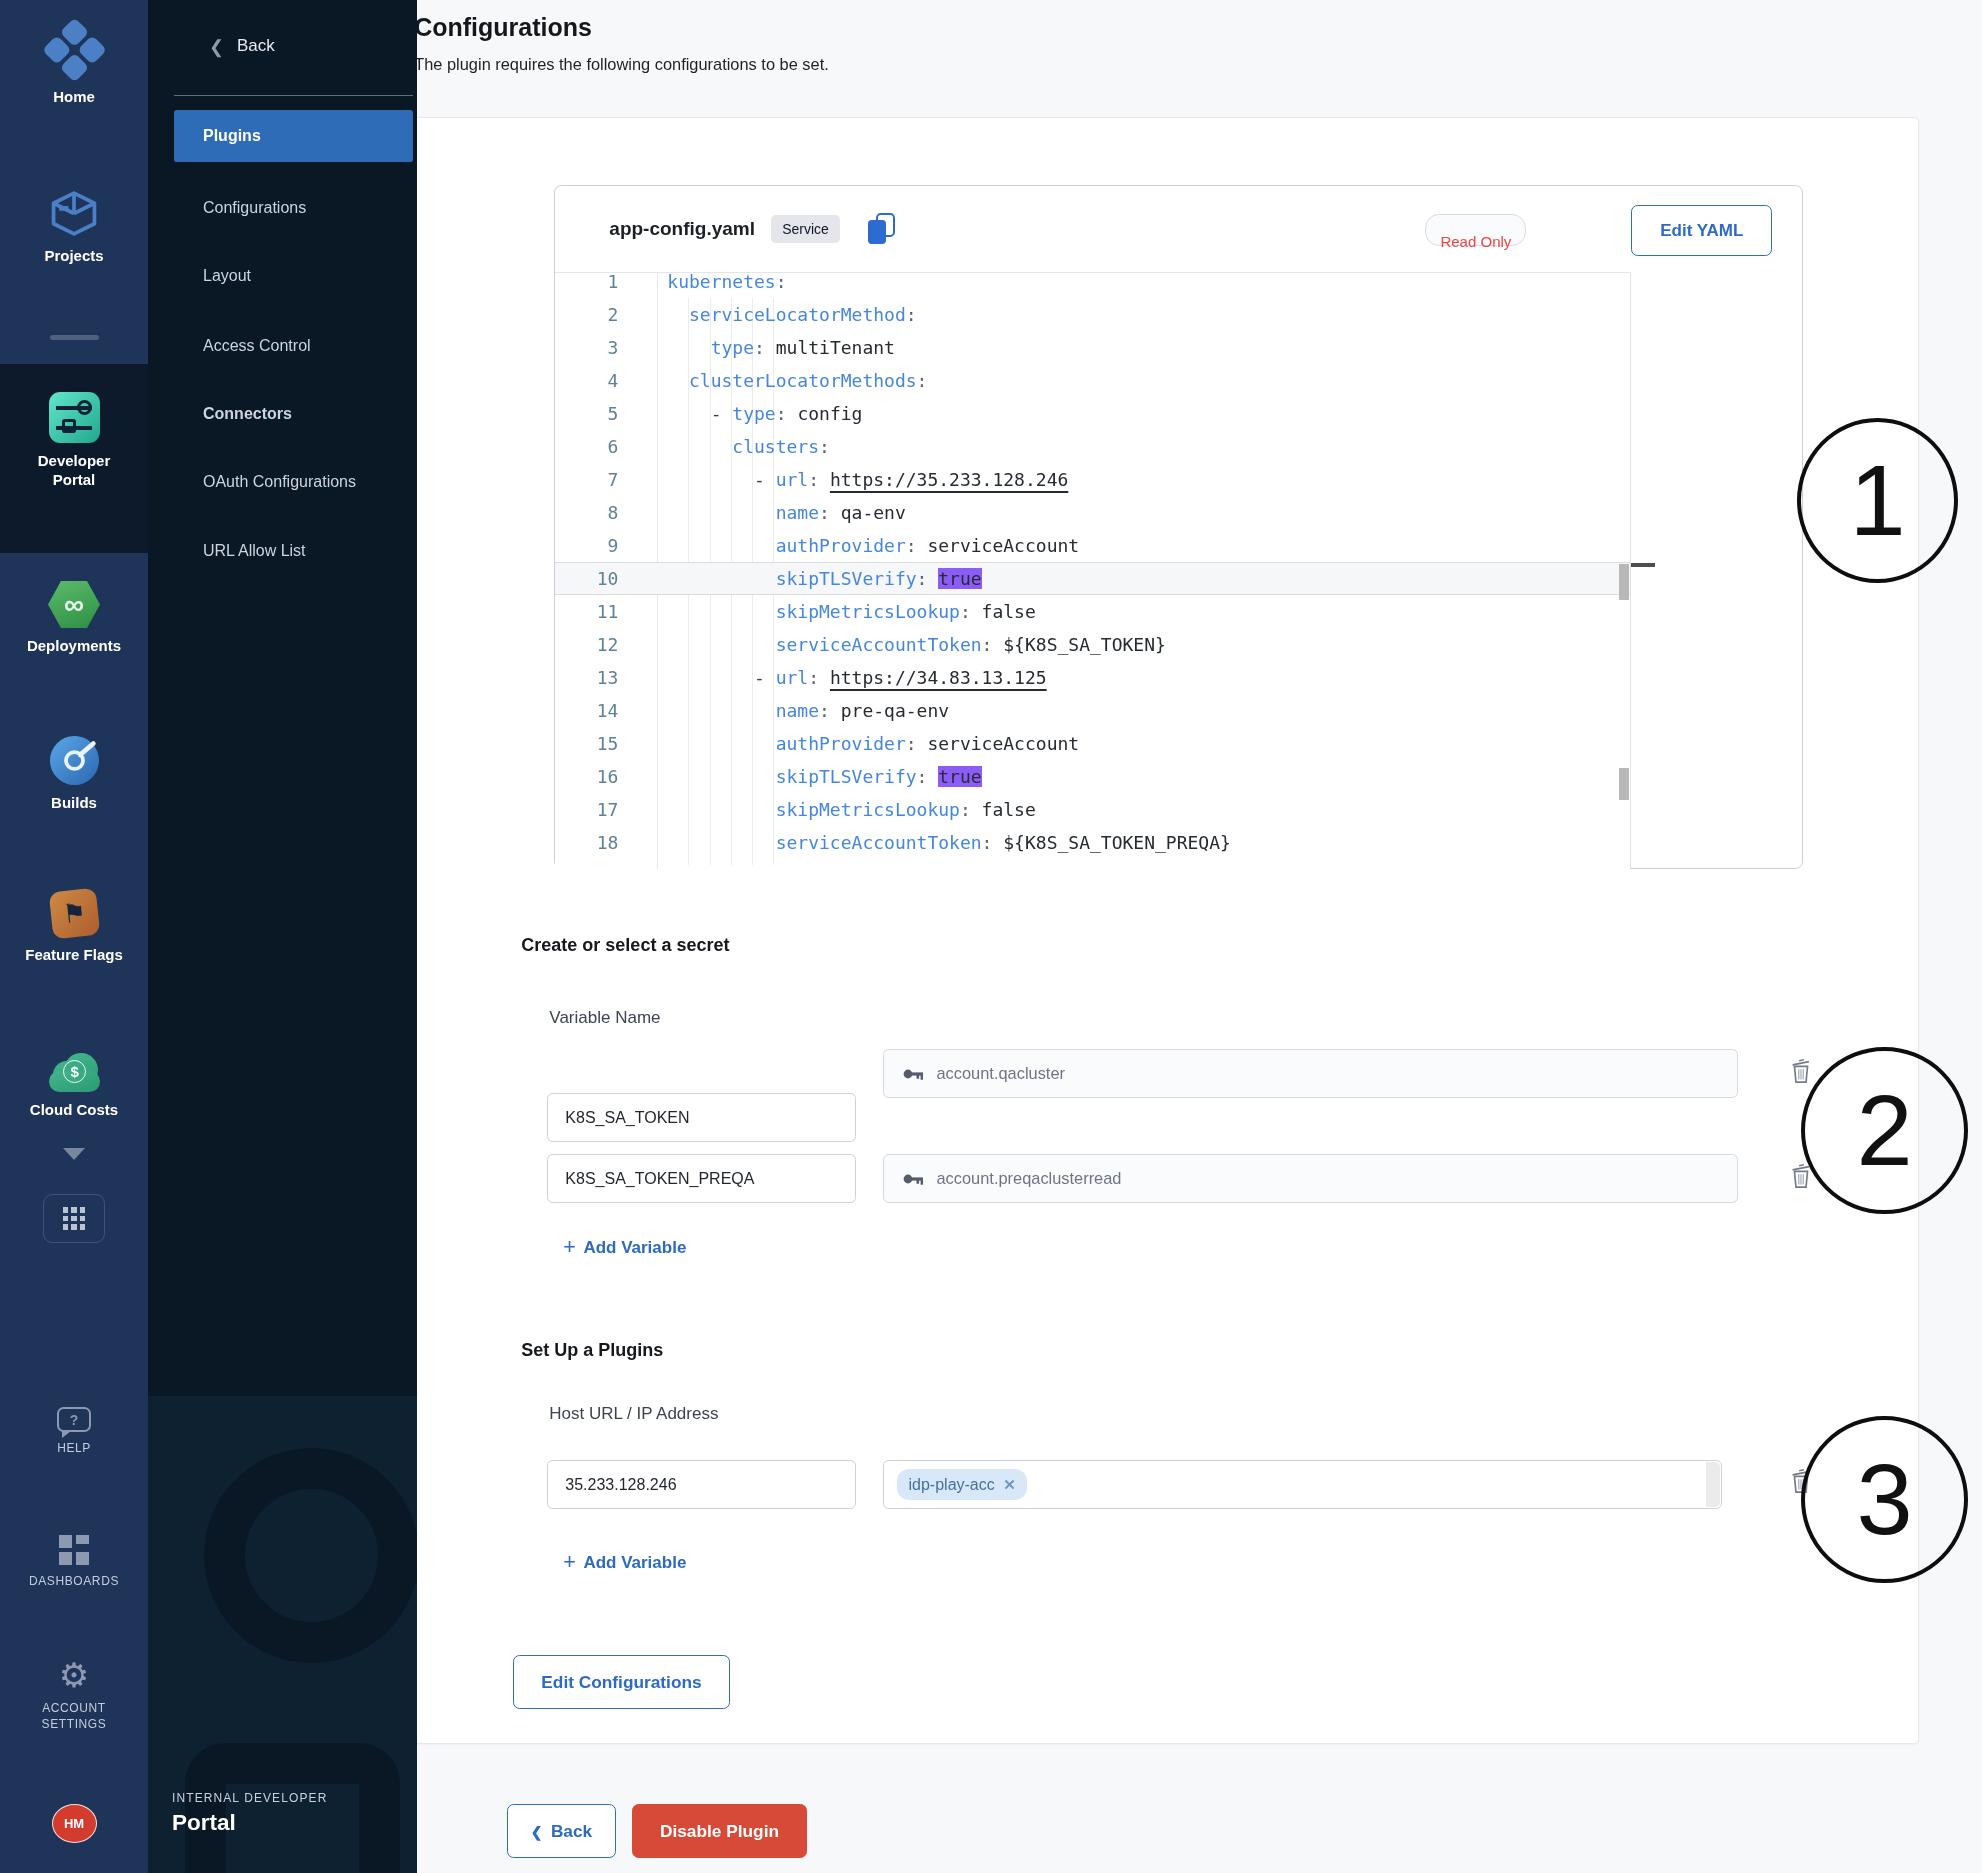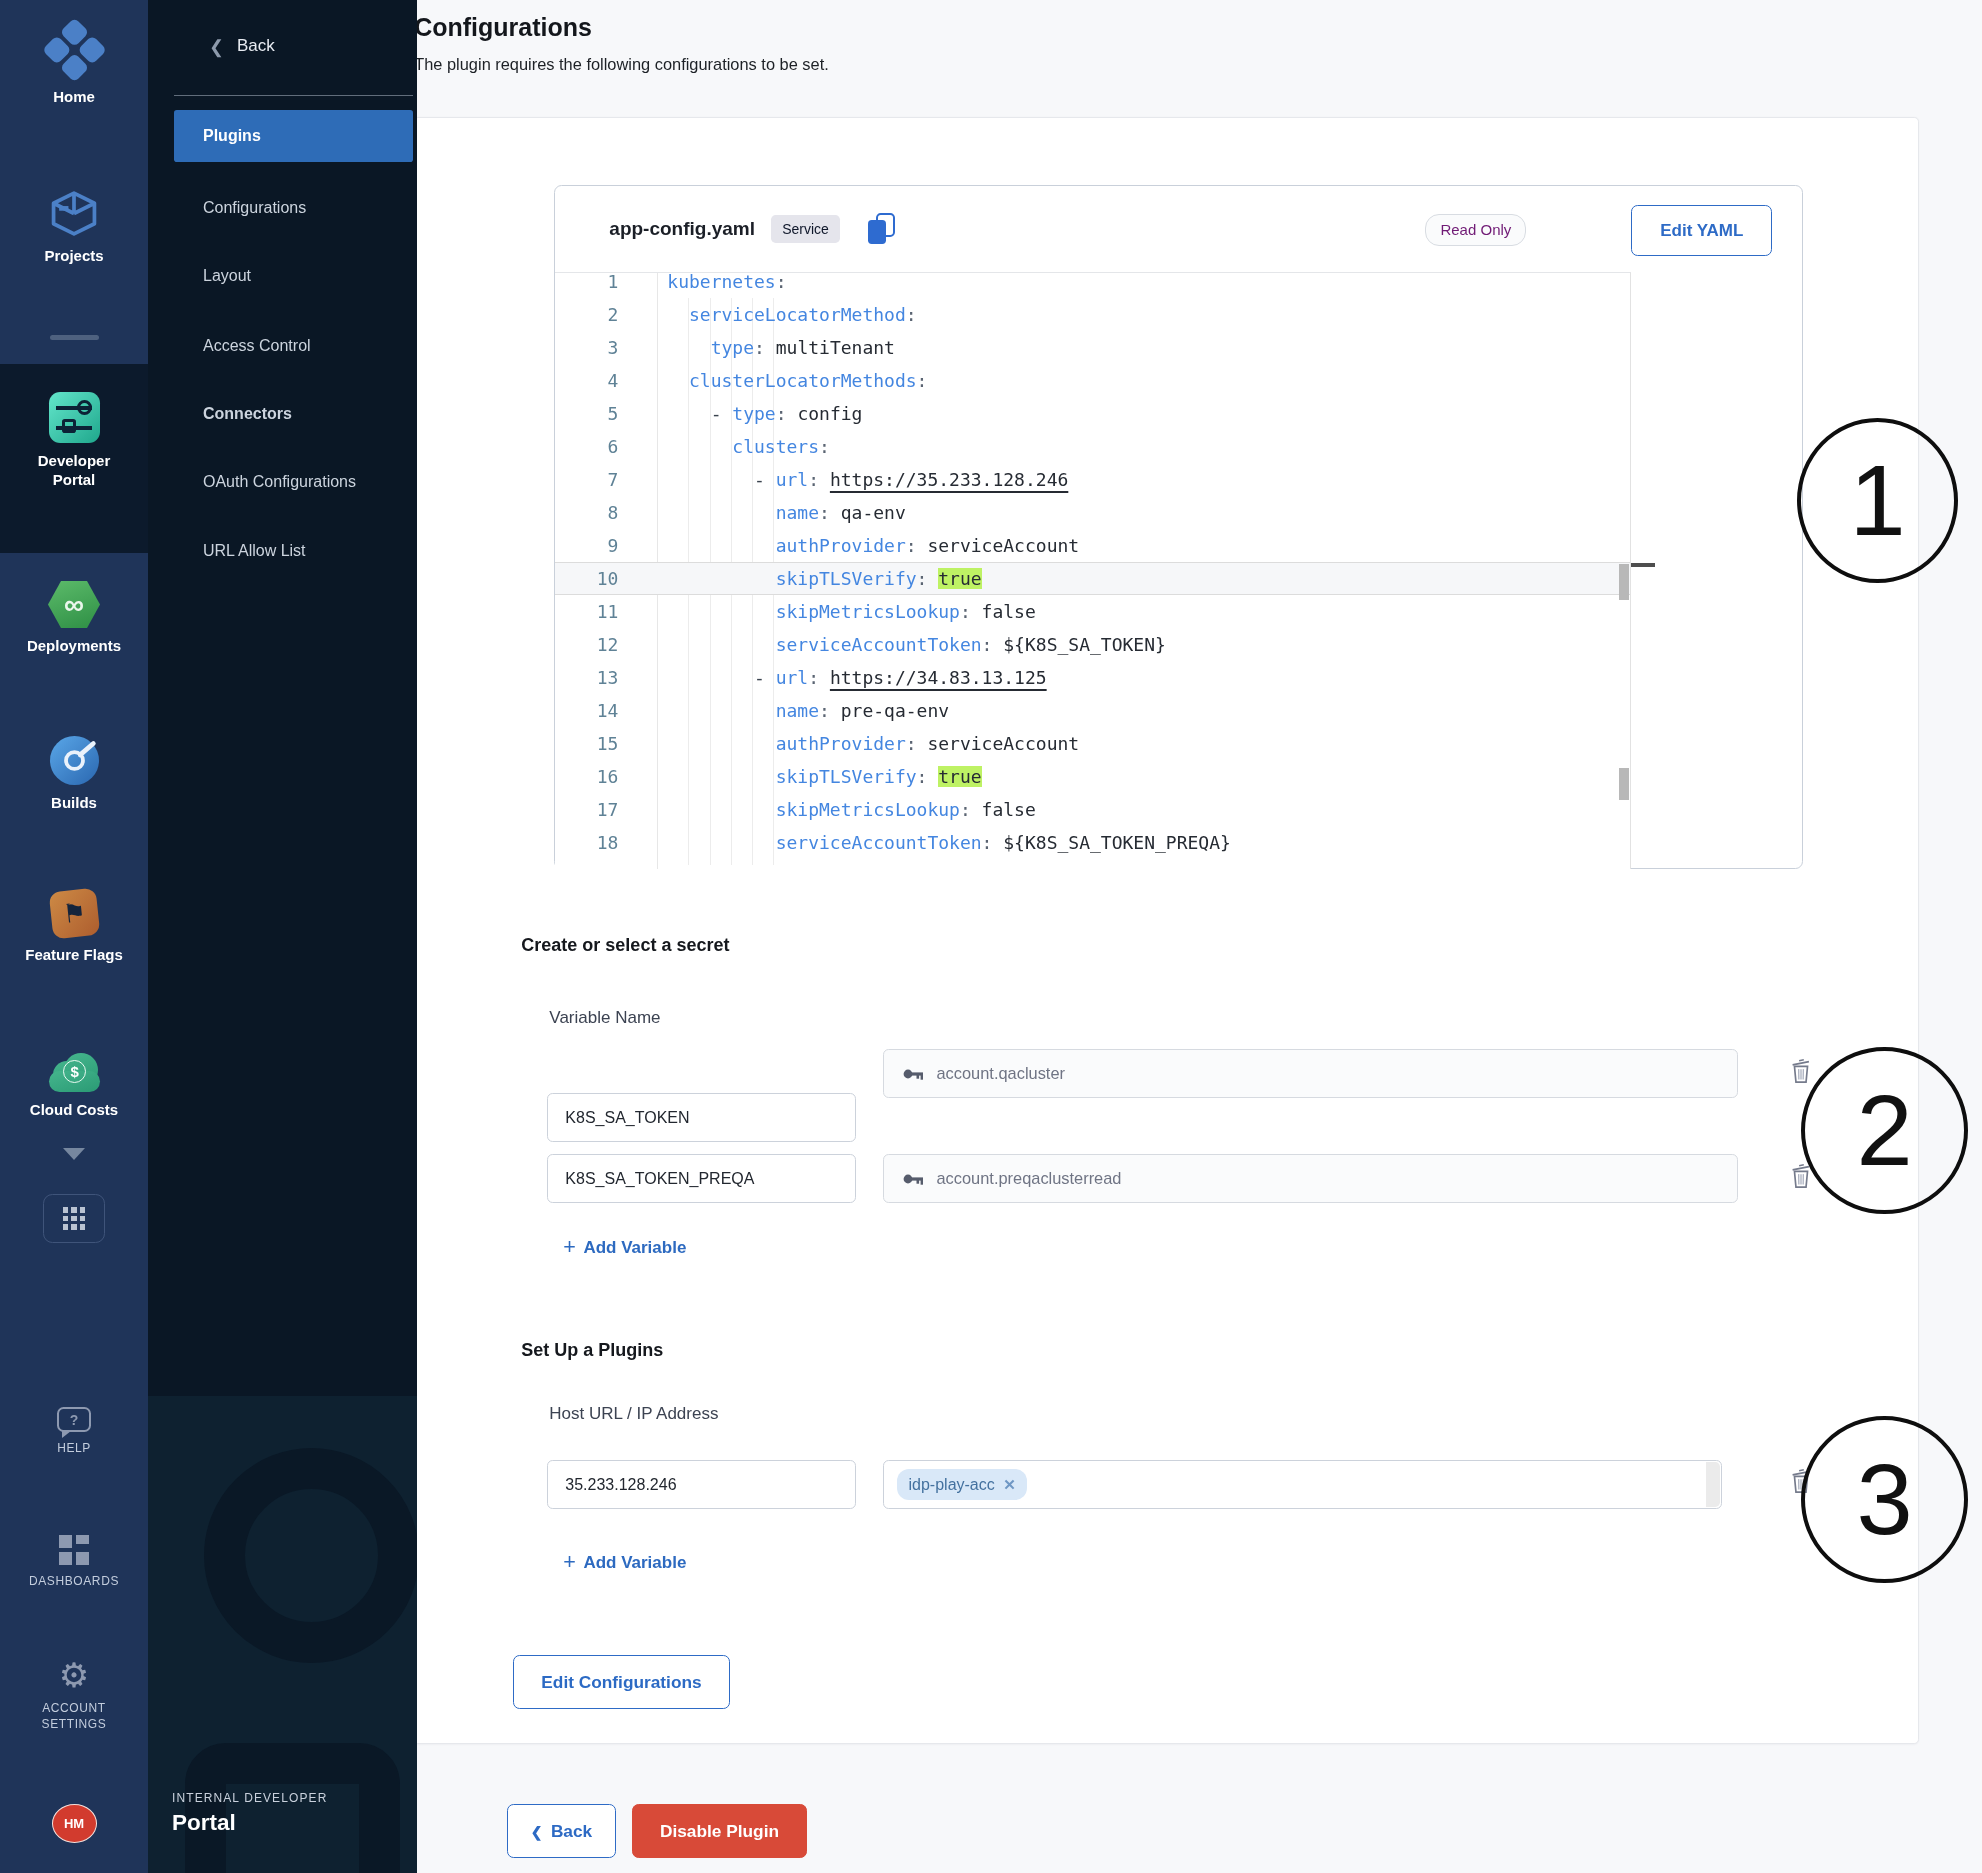--- a/index.html
+++ b/index.html
@@ -62,36 +62,36 @@
   #main-card { position:absolute; left:-3.7px; top:117px; width:1506px; height:1627px; background:#ffffff; border:0.9px solid #e6e8ec; border-radius:4.7px; box-shadow:0 0.9px 1.9px rgba(20,30,50,0.04); }
 
   
   #yaml-card { position:absolute; left:140px; top:67px; width:1249px; height:684px; border:0.9px solid #c9d0da; border-radius:7.5px; background:#ffffff; }
   #yaml-header { position:absolute; left:0; top:0; width:100%; height:86px; display:flex; align-items:center; padding-left:54px; }
   #yaml-filename { font-size:19px; font-weight:700; color:#1b1f27; }
   #yaml-badge { margin-left:16px; background:#e5e5ec; color:#0f172a; font-size:14px; border-radius:4.7px; padding:5.6px 11.2px; }
   .copy-icon { margin-left:28px; position:relative; width:30px; height:32px; cursor:pointer; }
   .copy-icon .back { position:absolute; left:8.4px; top:0; width:19px; height:24px; border:2.8px solid #2e6bd0; border-radius:4.7px; }
   .copy-icon .front { position:absolute; left:0; top:6.6px; width:18px; height:24px; background:#2e6bd0; border-radius:3.7px; }
-  #readonly-chip { position:absolute; right:276px; top:28px; height:32px; line-height:30px; padding:0 14px; background:#fafbfc; border:0.9px solid #d8dce2; border-radius:14px; font-size:15px; color:#701a75; }
+  #readonly-chip { position:absolute; right:276px; top:28px; height:32px; line-height:30px; padding:12px 14px; background:#fafbfc; border:0.9px solid #d8dce2; border-radius:14px; font-size:15px; color:#ef4444; }
   #edit-yaml-btn { position:absolute; right:30px; top:19px; height:51px; padding:0 28px; background:#ffffff; border:1.4px solid #2e6bc6; border-radius:6.6px; font-size:17px; font-weight:700; color:#2e6bc6; line-height:48px; cursor:pointer; }
 
   #code-box { position:absolute; left:0; top:86px; width:1076px; height:597px; border-top:0.9px solid #e4e6e9; border-right:0.9px solid #e2e2e2; overflow:hidden; background:#ffffff; }
   .guide { position:absolute; top:25px; bottom:3.7px; width:0.9px; background:#ececec; }
   .gutter-border { position:absolute; top:0; bottom:0; left:102px; width:0.9px; background:#e7e7e7; }
   .cm-row { position:relative; display:flex; height:33px; line-height:33px; font-family:"DejaVu Sans Mono", monospace; font-size:18px; white-space:pre; }
   .cm-row.hl { background:#f6f7f9; border-top:0.9px solid #dcdcdc; border-bottom:0.9px solid #dcdcdc; height:33px; line-height:31px; }
   .cm-gutter { width:94px; padding-right:31px; text-align:right; color:#5f8296; flex:none; }
   .cm-text { margin-left:18px; font-family:inherit; }
   .cm-k { color:#4486e0; }
   .cm-c { color:#5a6472; }
   .cm-v { color:#262b33; }
   .cm-p { color:#3a434e; }
   .cm-u { color:#262b33; text-decoration:underline; text-decoration-thickness:1.9px; text-underline-offset:4.7px; }
-  .cm-m { color:#262b33; background:#bef264; }
+  .cm-m { color:#262b33; background:#8b5cf6; }
   .sb-thumb { position:absolute; right:0.9px; width:10.3px; background:#b8b8b8; }
   .sb-marker { position:absolute; left:100%; top:290px; width:23.4px; height:3.7px; background:#4e4e4e; }
 
   .section-heading { position:absolute; font-size:18px; font-weight:700; color:#15181d; }
   .field-label { position:absolute; font-size:17px; color:#3c4352; }
   .text-input { position:absolute; width:309px; height:49px; border:0.9px solid #ccd2db; border-radius:5.6px; background:#ffffff; font-size:16px; color:#22272f; padding:0 17px; font-family:"Liberation Sans",sans-serif; }
   .secret-field { position:absolute; left:469px; width:855px; height:49px; background:#fafbfc; border:0.9px solid #d6dae0; border-radius:5.6px; display:flex; align-items:center; padding-left:17px; gap:11.2px; cursor:pointer; }
   .secret-text { font-size:16.4px; color:#6f7484; }
   .tag-field { position:absolute; left:469px; width:839px; height:49px; background:#ffffff; border:0.9px solid #ccd2db; border-radius:5.6px; display:flex; align-items:center; padding-left:13px; position:absolute; }
   .tag-chip { background:#d9e8f8; color:#44719f; font-size:16px; border-radius:12px; padding:6.6px 11.2px; display:flex; align-items:center; gap:8.4px; }

